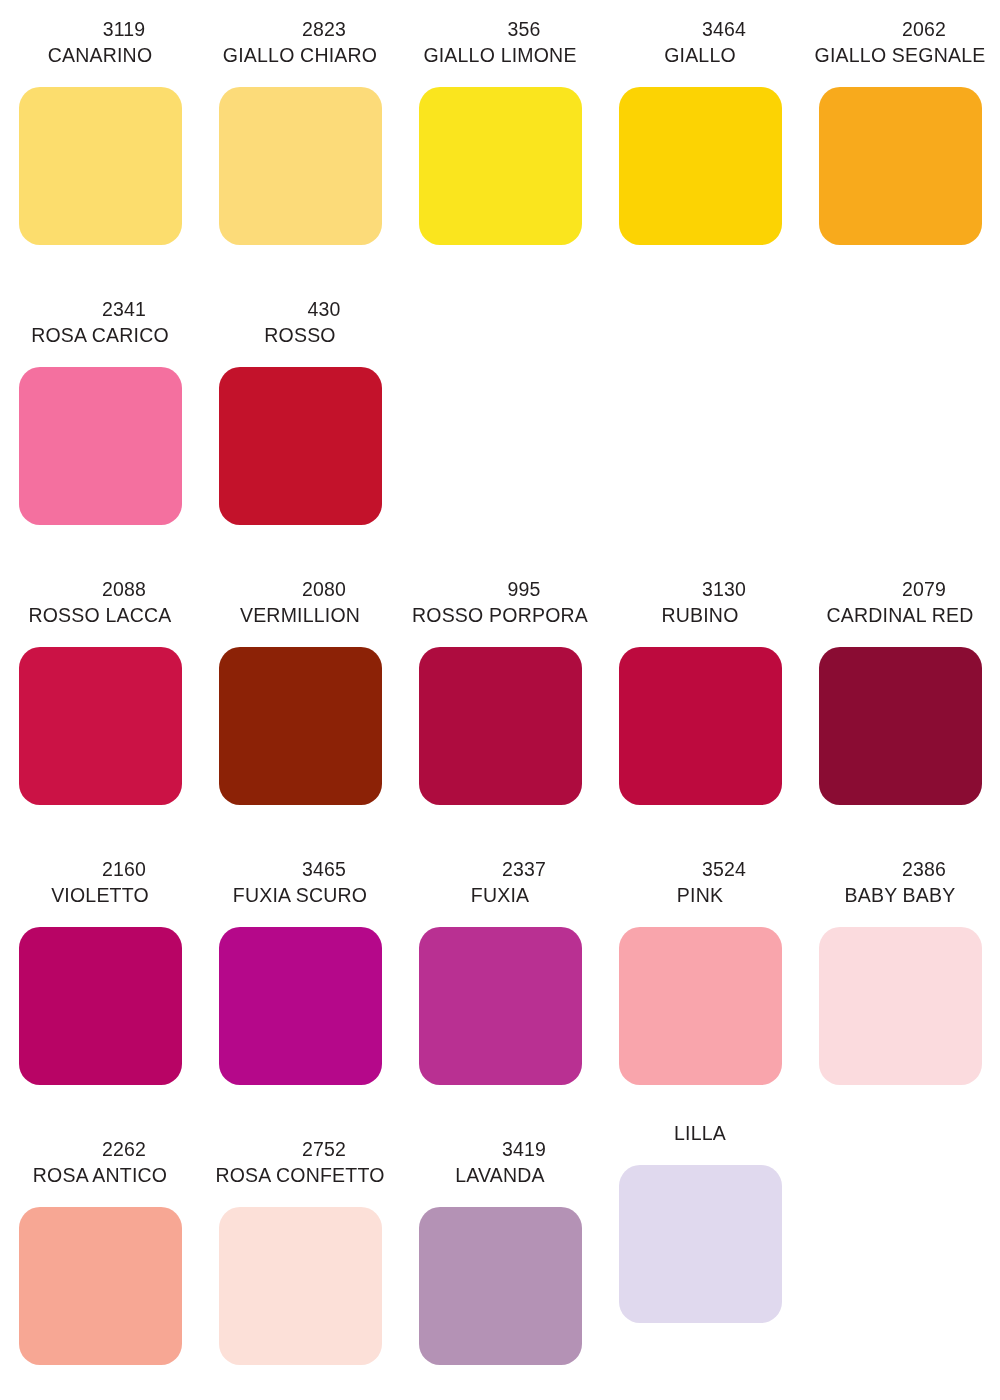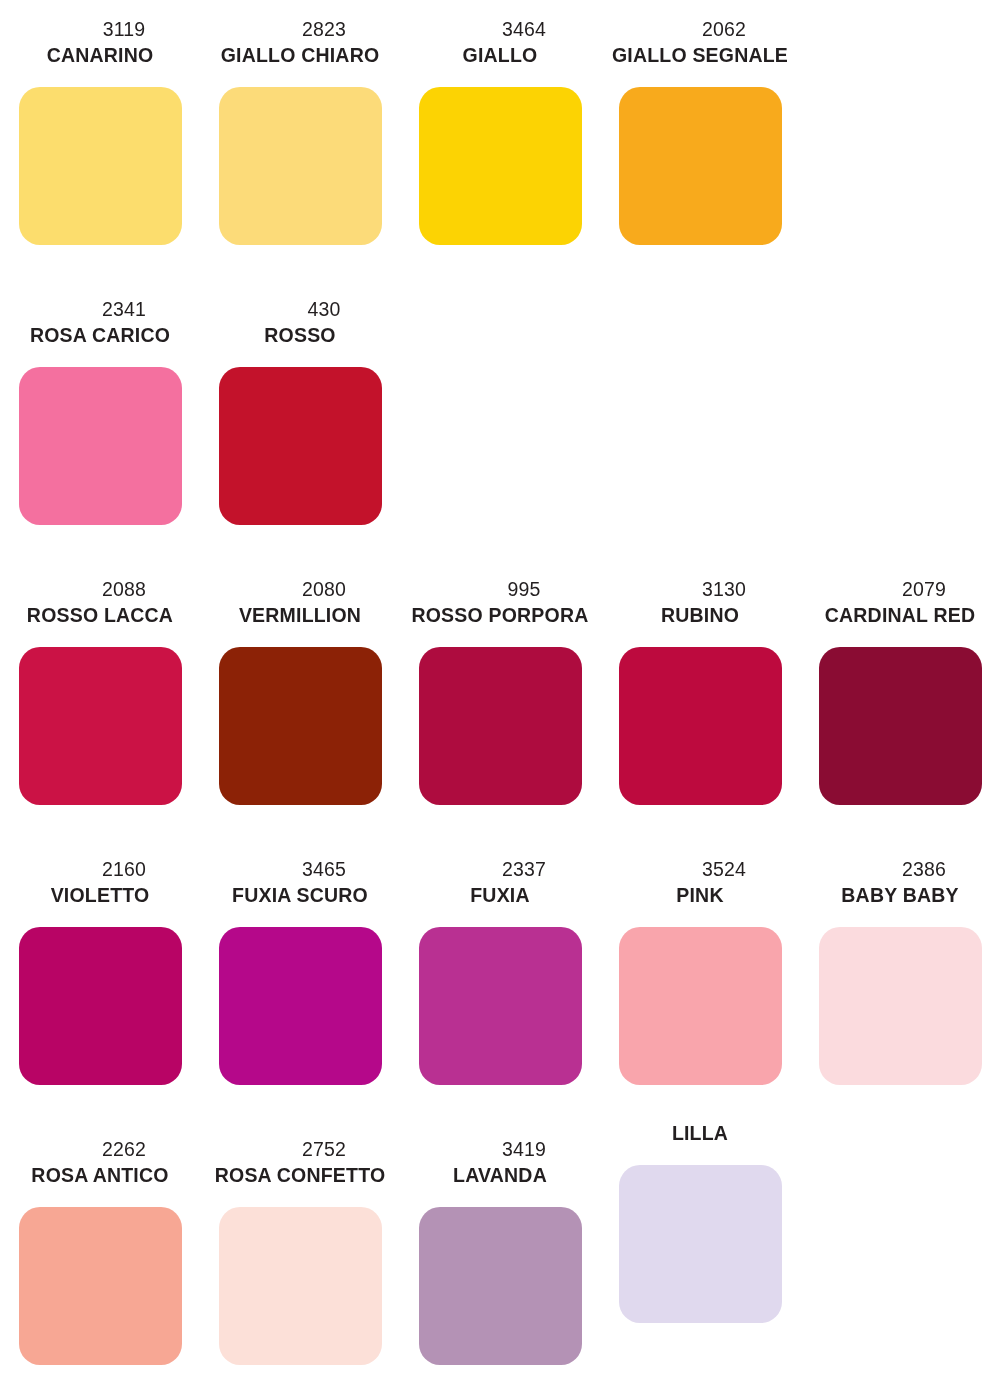--- a/index.html
+++ b/index.html
@@ -46,21 +46,20 @@
     line-height: 26px;
     letter-spacing: 0.2px;
     user-select: none;
   }
   .swatch-code {
     padding-top: 16px;
     padding-left: 48px;
   }
   .swatch-name {
     white-space: nowrap;
-    font-weight: bold;
   }
   .swatch-chip-wrap {
     width: 100%;
     display: flex;
     justify-content: center;
     padding-top: 19px;
   }
   .swatch-chip {
     width: 163px;
     height: 158px;
@@ -81,20 +80,27 @@
       </div>
     </div>
     <div class="swatch-cell">
       <div class="swatch-caption swatch-code">2823</div>
       <div class="swatch-caption swatch-name">GIALLO CHIARO</div>
       <div class="swatch-chip-wrap">
         <div class="swatch-chip" style="background-color: rgb(252, 219, 121);"></div>
       </div>
     </div>
     <div class="swatch-cell">
+      <div class="swatch-caption swatch-code">356</div>
+      <div class="swatch-caption swatch-name">GIALLO LIMONE</div>
+      <div class="swatch-chip-wrap">
+        <div class="swatch-chip" style="background-color: rgb(250, 229, 30);"></div>
+      </div>
+    </div>
+    <div class="swatch-cell">
       <div class="swatch-caption swatch-code">3464</div>
       <div class="swatch-caption swatch-name">GIALLO</div>
       <div class="swatch-chip-wrap">
         <div class="swatch-chip" style="background-color: rgb(252, 211, 3);"></div>
       </div>
     </div>
     <div class="swatch-cell">
       <div class="swatch-caption swatch-code">2062</div>
       <div class="swatch-caption swatch-name">GIALLO SEGNALE</div>
       <div class="swatch-chip-wrap">

